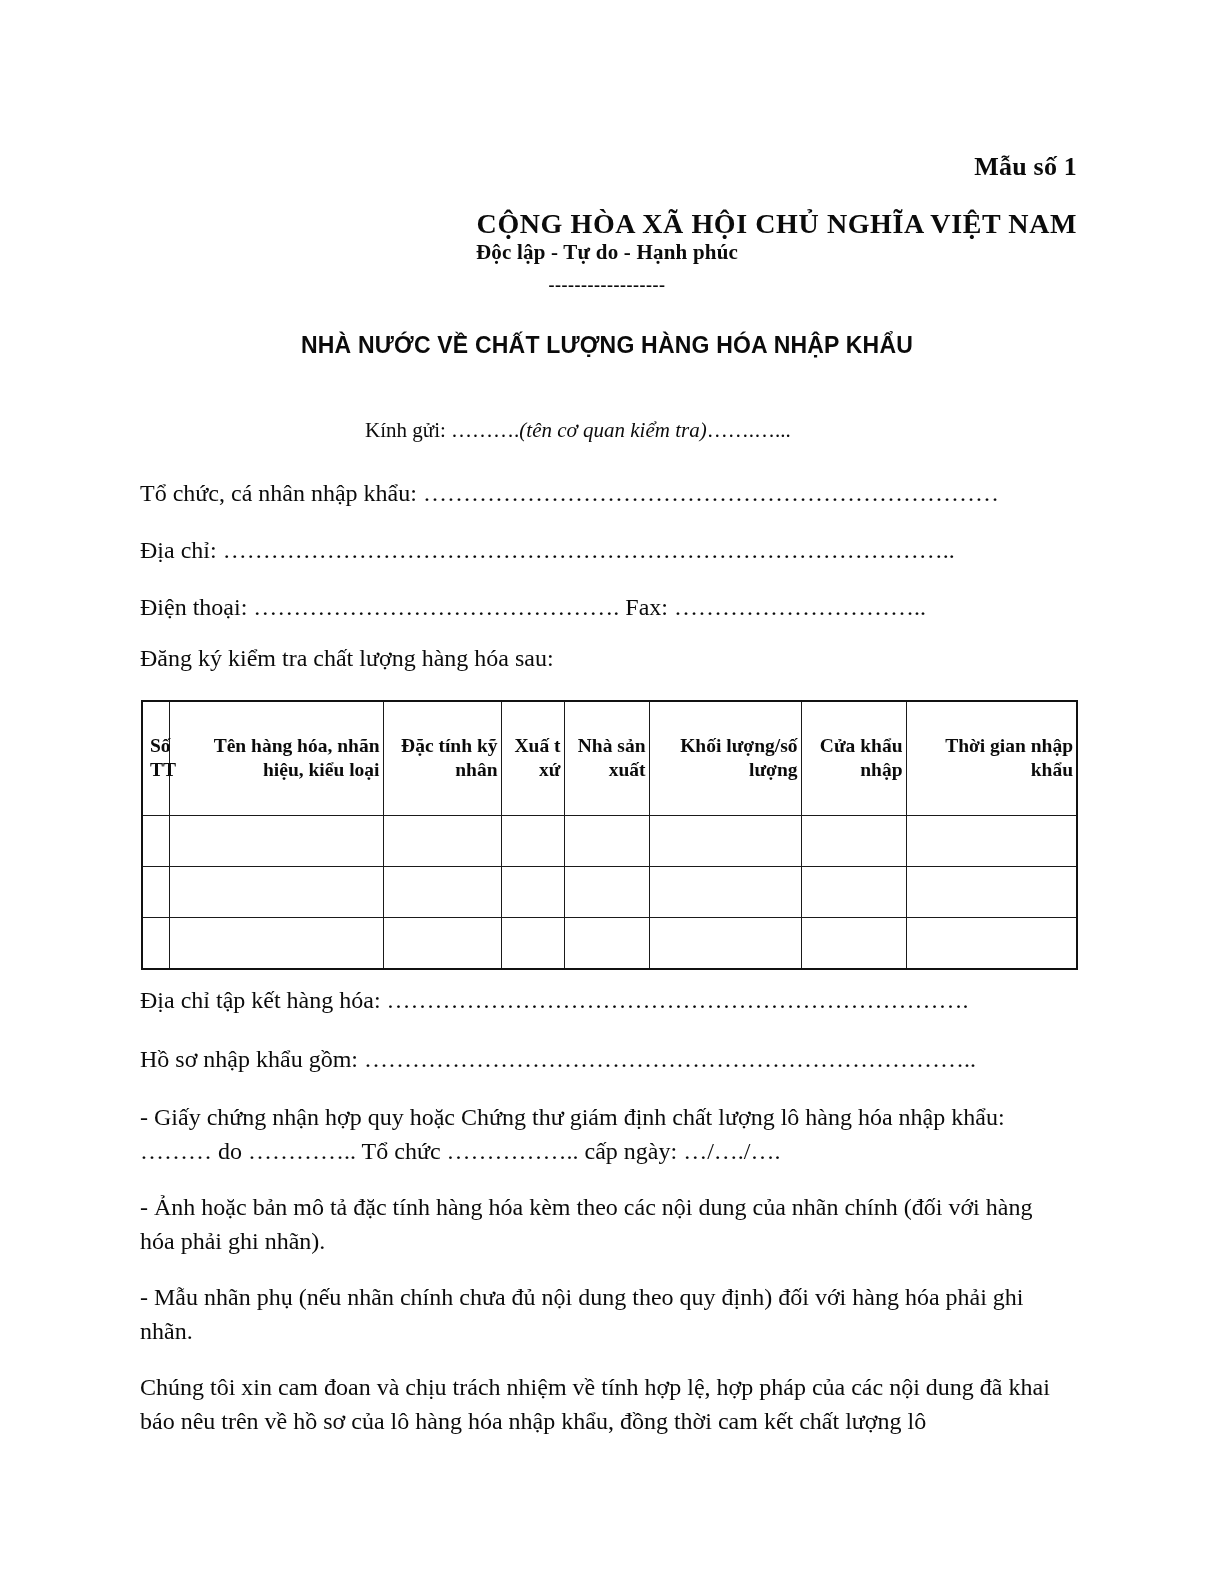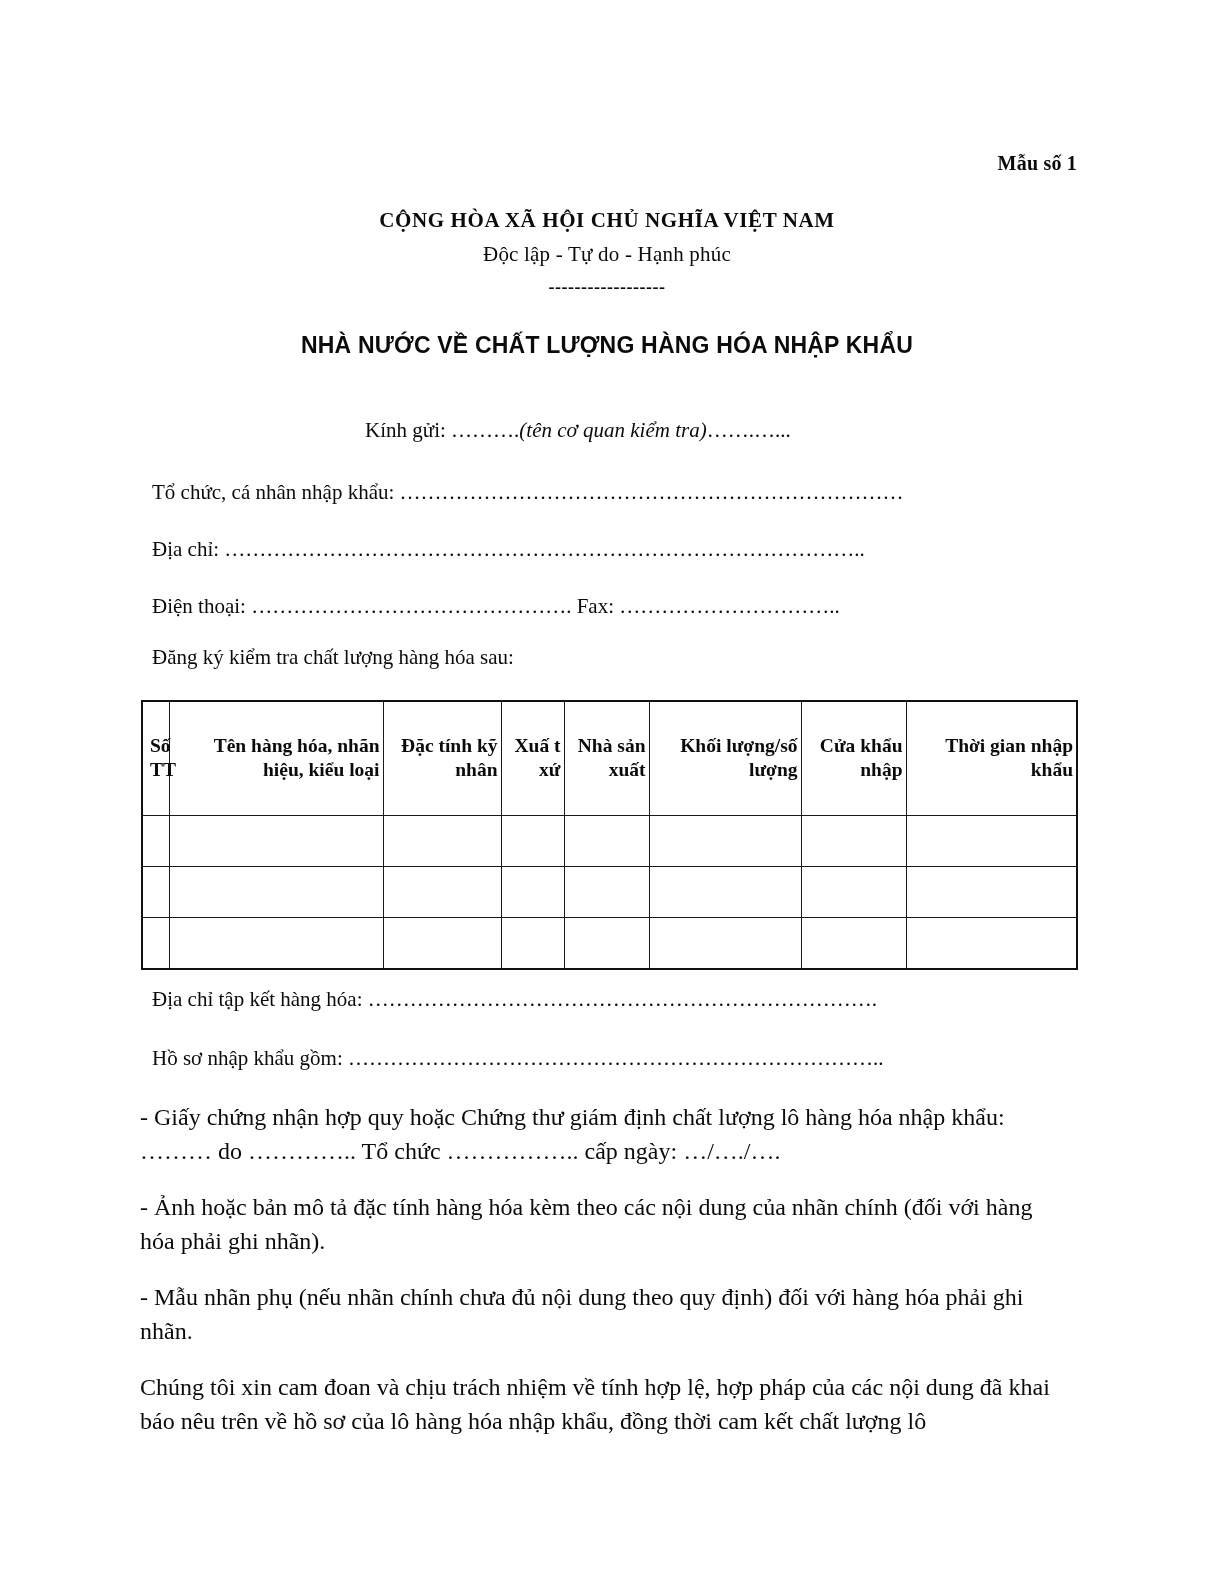--- a/index.html
+++ b/index.html
@@ -28,43 +28,43 @@
     top: 0;
     width: 940px;
   }
 
   
   .form-no {
     position: absolute;
     right: 0;
     top: 152px;
     font-weight: bold;
-    font-size: 20px;
+    font-size: 26px;
     letter-spacing: 0.2px;
     text-align: right;
   }
 
   
   .nat-block {
     position: absolute;
     left: 0;
     top: 208px;
     width: 940px;
     text-align: center;
   }
   .nat-line1 {
     font-weight: bold;
-    font-size: 21px;
+    font-size: 28px;
     letter-spacing: 0.6px;
     white-space: nowrap;
+    text-align: right;
   }
   .nat-line2 {
-    font-weight: normal;
+    font-weight: bold;
     font-size: 21px;
-    margin-top: 9px;
     letter-spacing: 0.2px;
   }
   .nat-rule {
     margin-top: 10px;
     font-weight: bold;
     font-size: 18px;
     letter-spacing: 0.5px;
   }
 
   
@@ -88,22 +88,22 @@
     left: 228px;
     top: 418px;
     font-size: 21px;
     white-space: nowrap;
   }
   .kinh-gui .ital { font-style: italic; }
 
   
   .field {
     position: absolute;
-    left: 15px;
-    font-size: 21px;
+    left: 3px;
+    font-size: 24px;
     white-space: nowrap;
   }
   .f-org   { top: 480px; }
   .f-addr  { top: 537px; }
   .f-phone { top: 594px; }
   .f-reg   { top: 645px; }
 
   
   .tbl-wrap {
     position: absolute;

